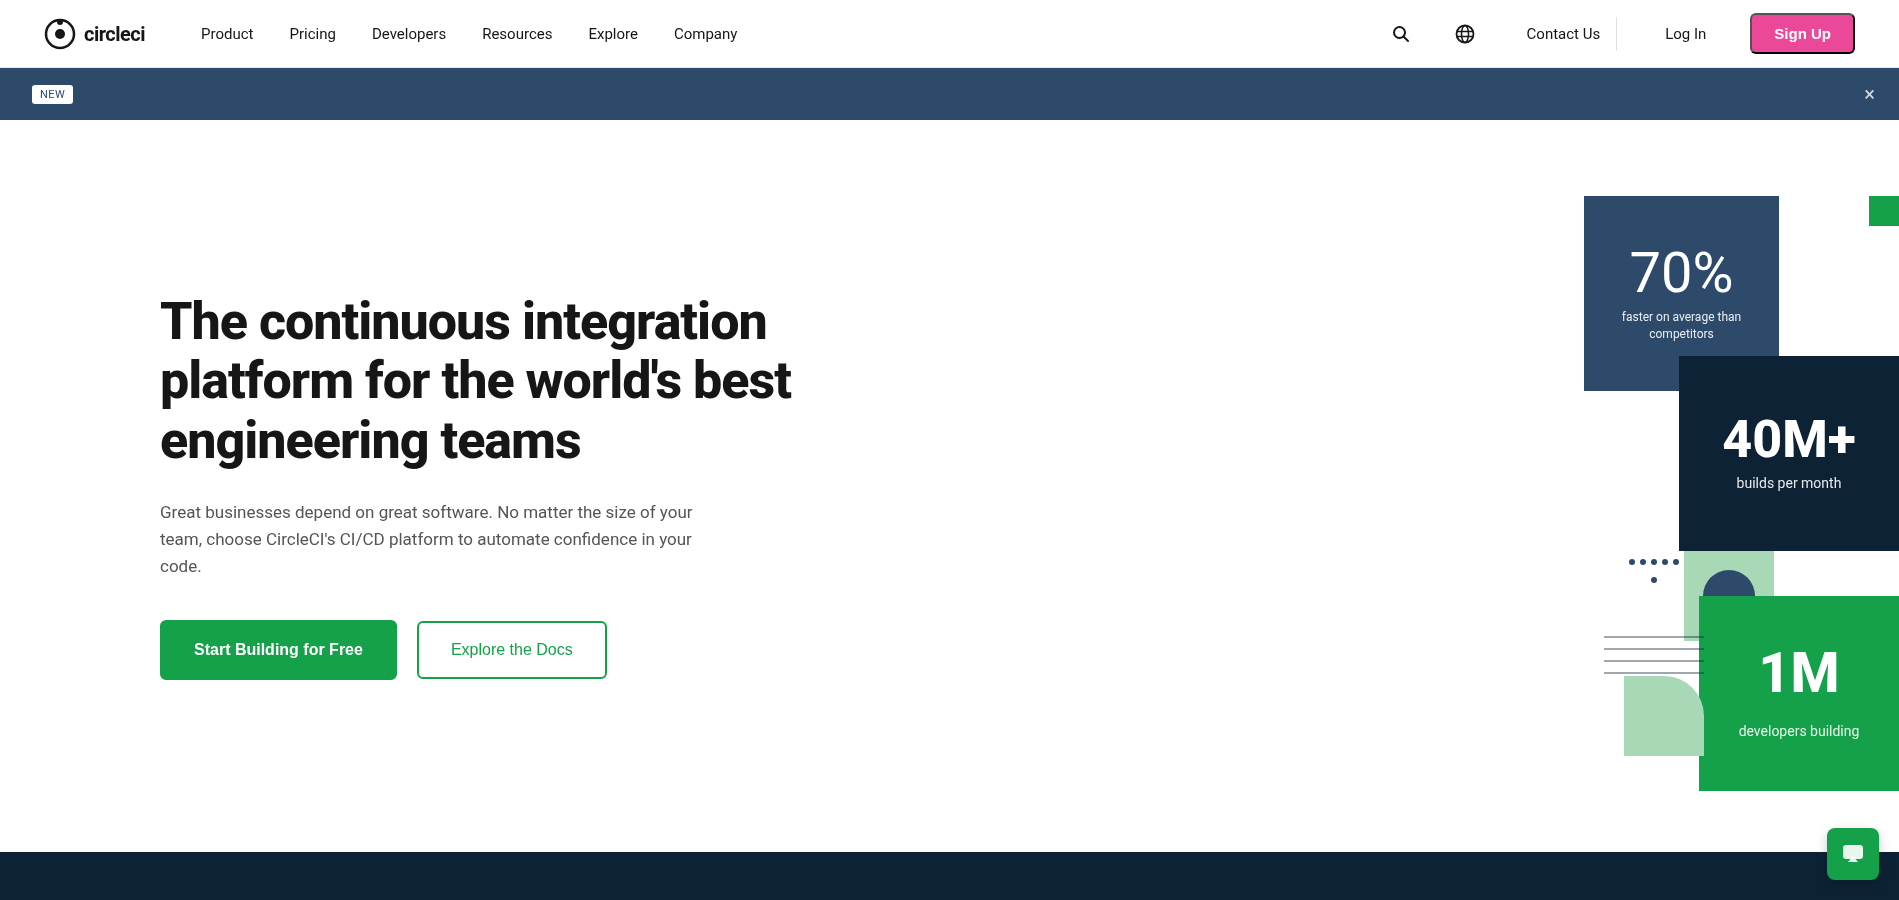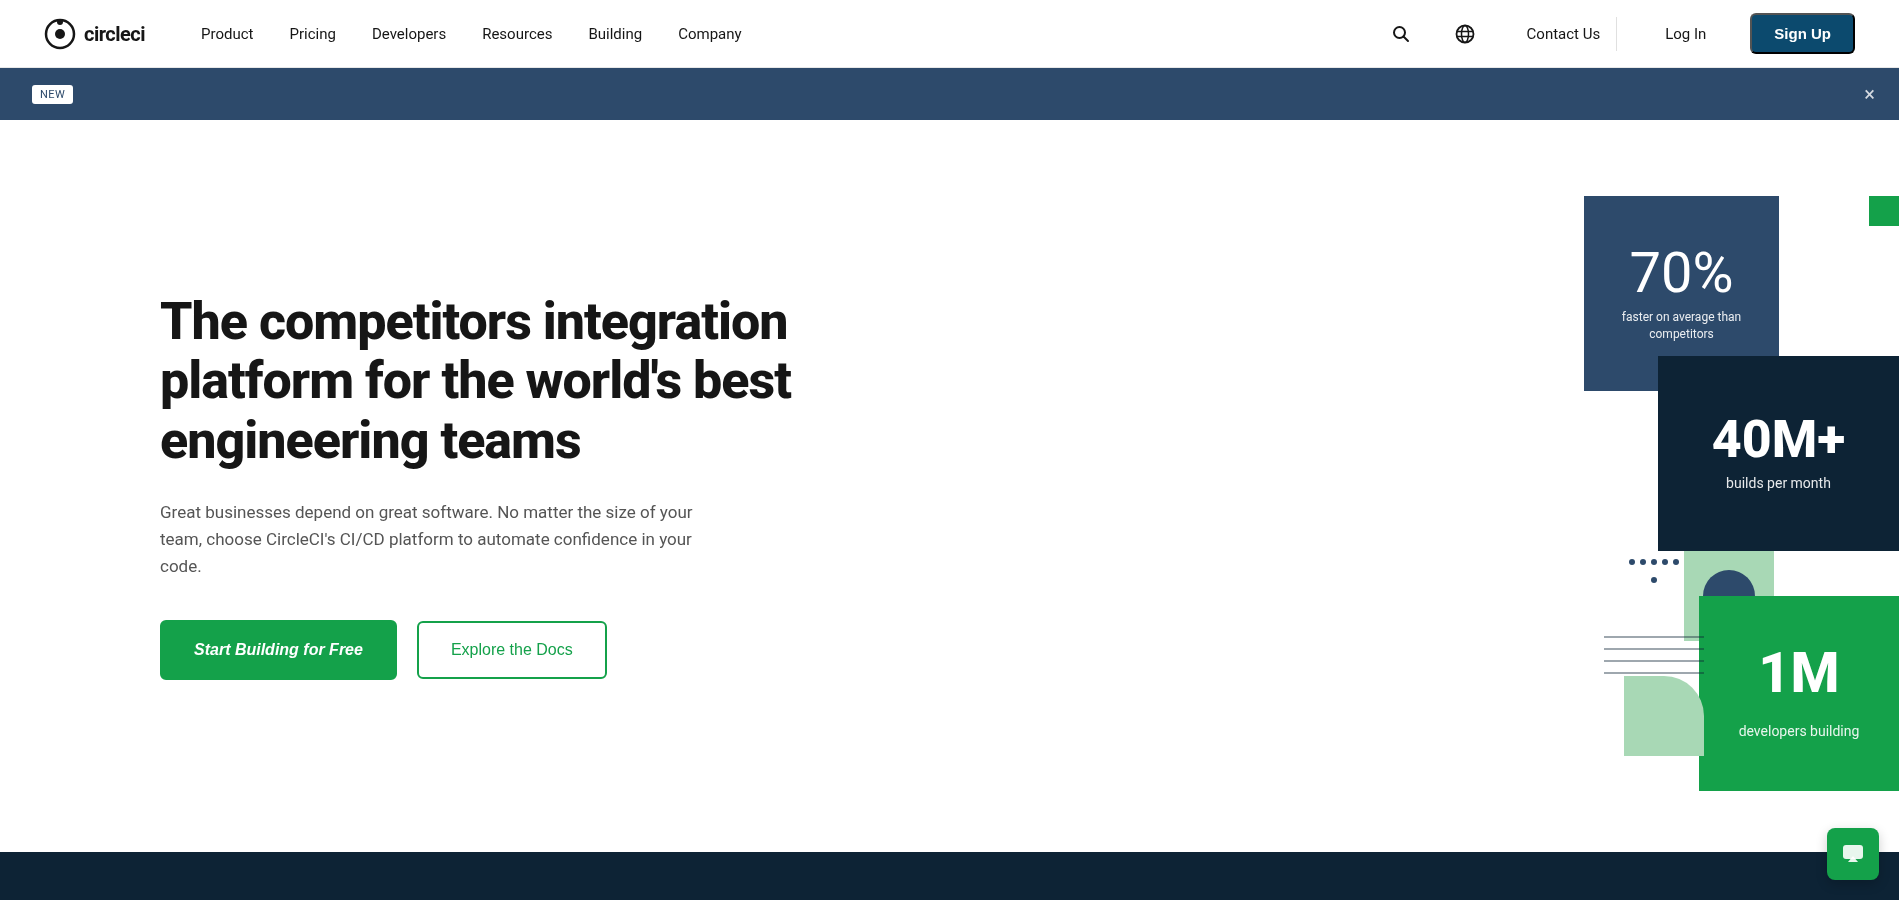--- a/index.html
+++ b/index.html
@@ -70,21 +70,21 @@
       border-right: 1px solid #e0e0e0;
       margin-right: 4px;
     }
     .nav-login {
       font-size: 15px;
       color: #161616;
       cursor: pointer;
       padding: 8px 16px;
     }
     .nav-signup {
-      background: #0c4a6e;
+      background: #ec4899;
       color: #fff;
       font-size: 15px;
       font-weight: 600;
       padding: 10px 22px;
       border-radius: 6px;
       cursor: pointer;
       white-space: nowrap;
     }
 
     
@@ -173,21 +173,20 @@
     .btn-primary {
       background: #14A14A;
       color: #fff;
       font-size: 16px;
       font-weight: 700;
       padding: 19px 32px;
       border-radius: 6px;
       cursor: pointer;
       border: 2px solid #14A14A;
       white-space: nowrap;
-      font-style: italic;
     }
 
     .btn-secondary {
       background: #fff;
       color: #14A14A;
       font-size: 16px;
       font-weight: 400;
       padding: 18px 32px;
       border-radius: 6px;
       cursor: pointer;
@@ -238,21 +237,21 @@
       right: 120px;
       width: 95px;
       height: 95px;
       background: #a8d8b5;
     }
 
     .stat-block-40m {
       position: absolute;
       top: 160px;
       right: 0;
-      width: 241px;
+      width: 220px;
       height: 195px;
       background: #0d2335;
       display: flex;
       flex-direction: column;
       align-items: center;
       justify-content: center;
       color: #fff;
       padding: 20px;
     }
     .stat-number-40m {
@@ -405,21 +404,21 @@
       <circle cx="16" cy="4" r="3" fill="#161616"></circle>
     </svg>
     <span class="nav-logo-text">circleci</span>
   </div>
 
   <div class="nav-links">
     <span class="nav-link">Product</span>
     <span class="nav-link">Pricing</span>
     <span class="nav-link">Developers</span>
     <span class="nav-link">Resources</span>
-    <span class="nav-link">Building</span>
+    <span class="nav-link">Explore</span>
     <span class="nav-link">Company</span>
   </div>
 
   <div class="nav-actions">
     <div class="nav-icon-btn">
       <svg width="18" height="18" viewBox="0 0 18 18" fill="none">
         <circle cx="7.5" cy="7.5" r="5.5" stroke="#161616" stroke-width="2"></circle>
         <line x1="11.5" y1="11.5" x2="16" y2="16" stroke="#161616" stroke-width="2" stroke-linecap="round"></line>
       </svg>
     </div>
@@ -437,21 +436,21 @@
   </div>
 </nav>
 
 <div class="banner">
   <span class="banner-new-badge">NEW</span>
   <span class="banner-close">×</span>
 </div>
 
 <div class="main-content">
   <div class="hero-left">
-    <h1 class="hero-title">The competitors integration platform for the world's best engineering teams</h1>
+    <h1 class="hero-title">The continuous integration platform for the world's best engineering teams</h1>
     <p class="hero-subtitle">Great businesses depend on great software. No matter the size of your team, choose CircleCI's CI/CD platform to automate confidence in your code.</p>
     <div class="hero-buttons">
       <button class="btn-primary">Start Building for Free</button>
       <button class="btn-secondary">Explore the Docs</button>
     </div>
   </div>
 
   <div class="hero-right">
 
     <div class="stat-block-70">

